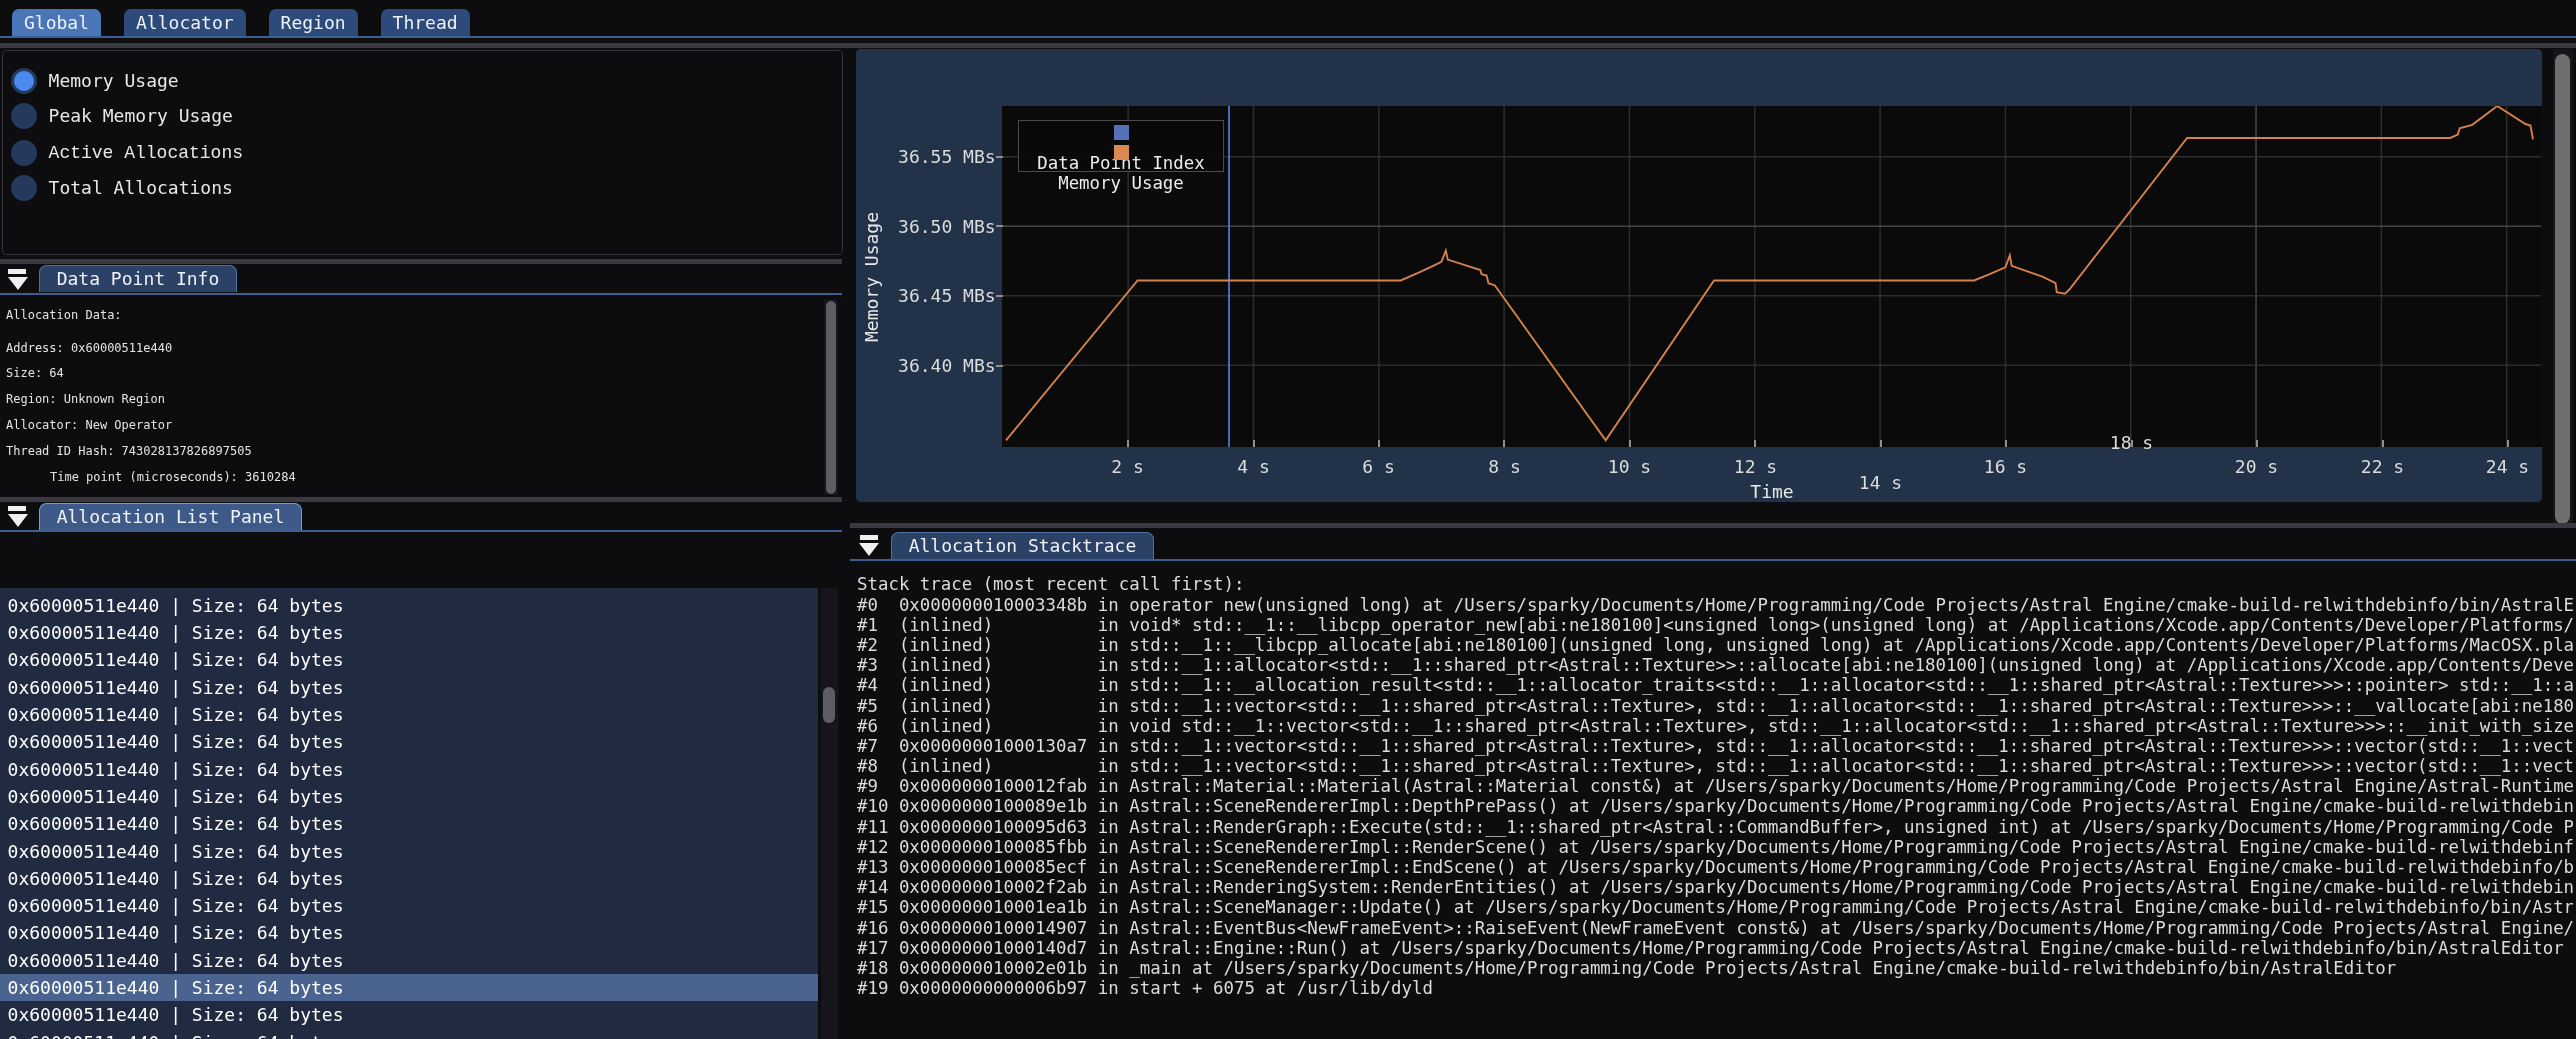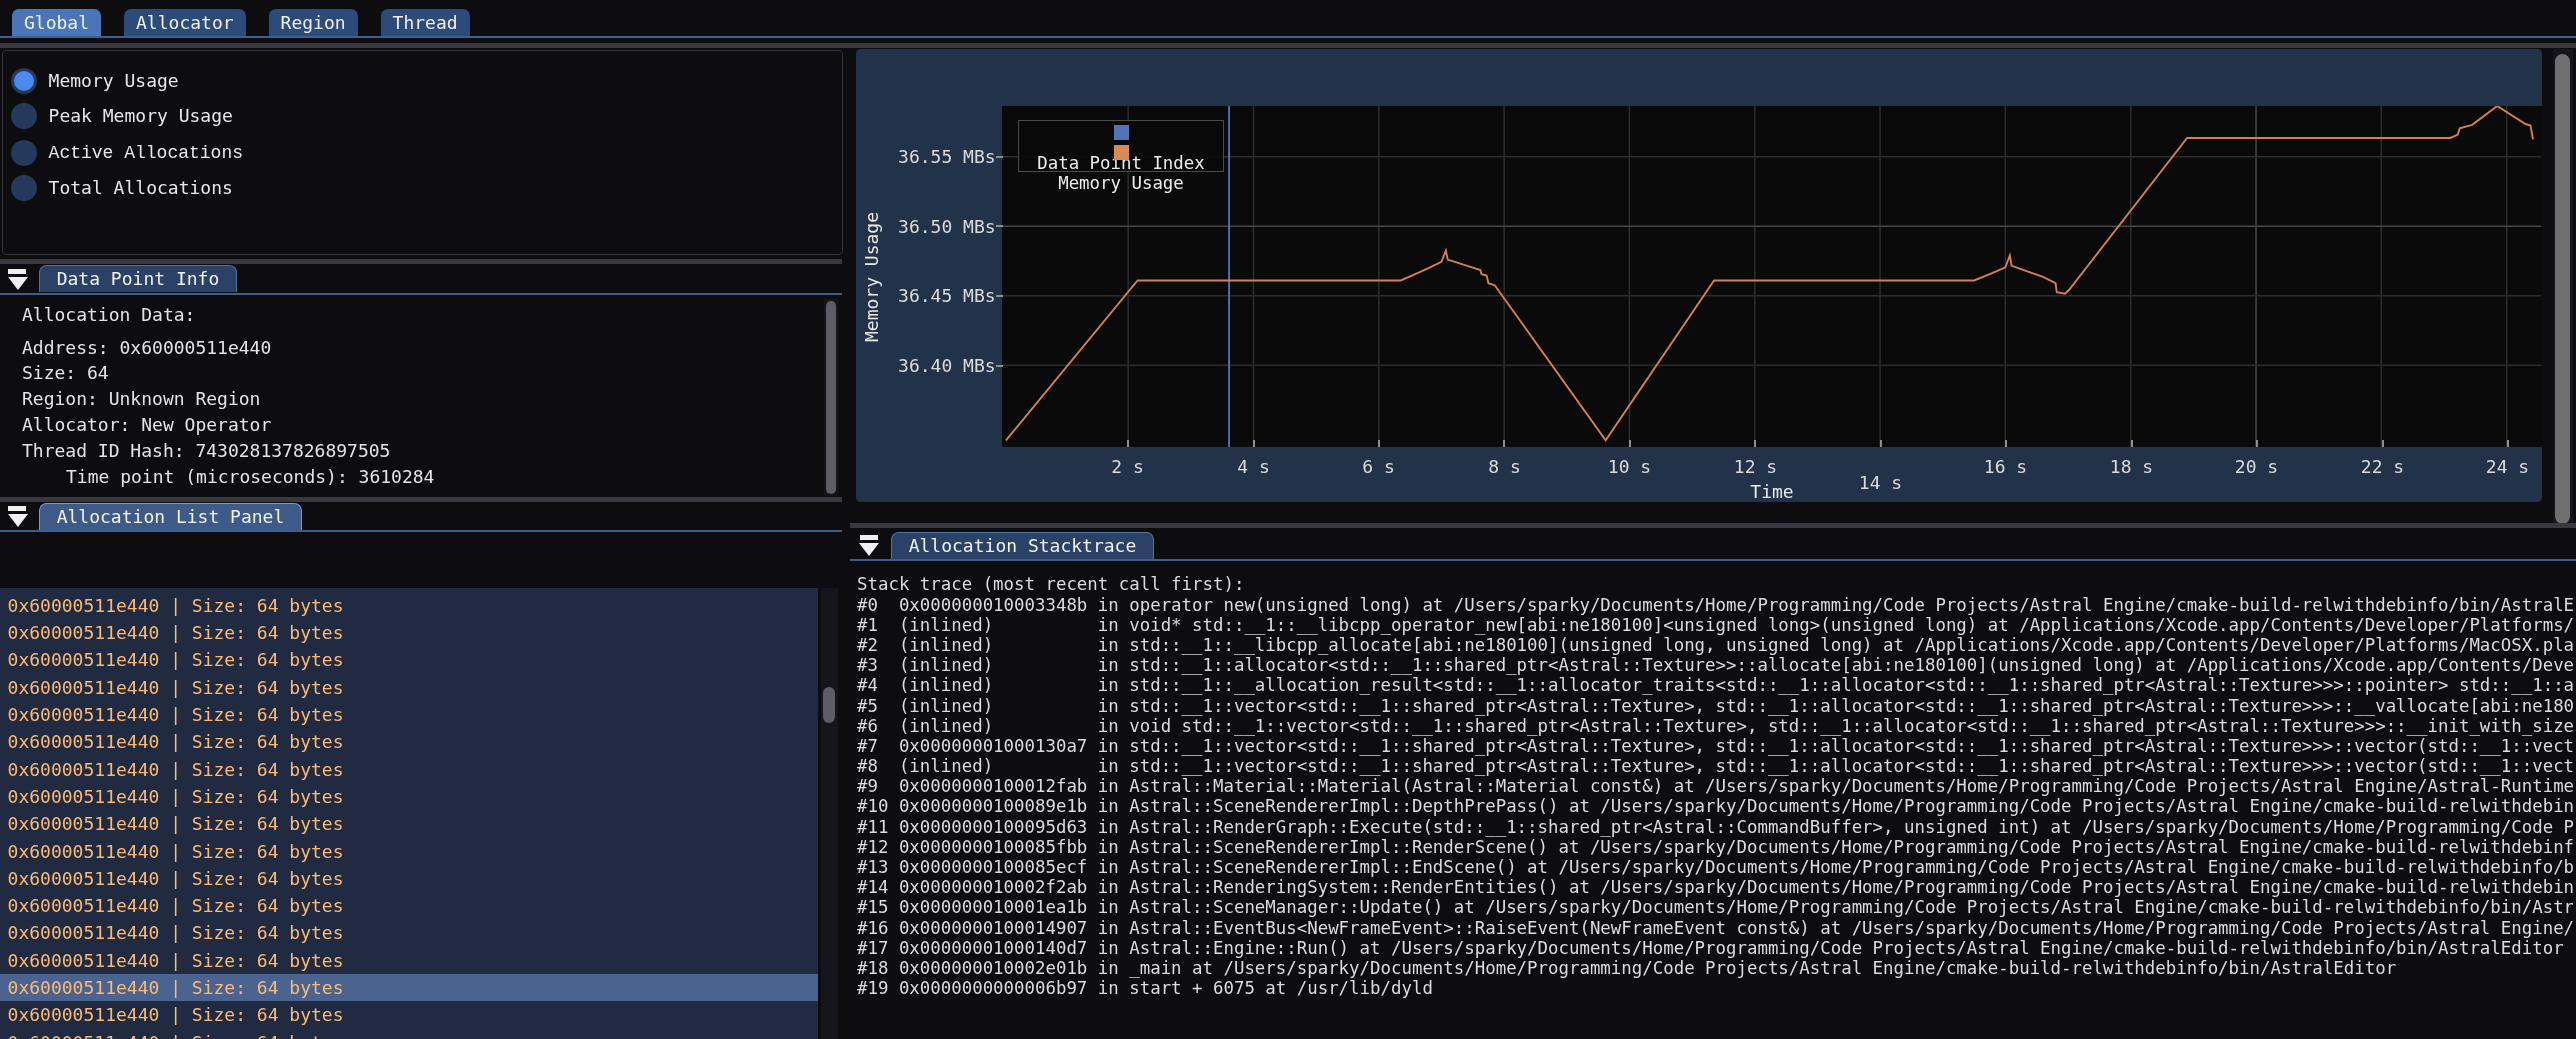--- a/index.html
+++ b/index.html
@@ -19,25 +19,25 @@
   .radio-circle.sel::after{content:"";position:absolute;left:3px;top:3px;width:20px;height:20px;border-radius:50%;background:var(--radio_selected);}
   .radio-label{font-size:18px;color:#e8e8e8;}
   
   .collapse-icon{position:absolute;width:27px;height:27px;cursor:pointer;}
   .collapse-icon .bar{position:absolute;left:3.8px;top:2.3px;width:18px;height:4.6px;background:#f0f0f0;}
   .collapse-icon .tri{position:absolute;left:3px;top:10px;width:0;height:0;border-left:10px solid transparent;border-right:10px solid transparent;border-top:13px solid #f0f0f0;}
   .hdr-tab{position:absolute;height:27px;line-height:26px;padding:0 16.7px;font-size:18px;color:#f0f3f8;
            background:var(--header_tab_fill);border:1.5px solid var(--header_tab_border);border-bottom:none;
            border-radius:7.6px 7.6px 0 0;box-sizing:border-box;cursor:pointer;}
   .hdr-line{position:absolute;height:1.5px;background:#3e5f8e;}
-  .info-line{position:absolute;left:22px;font-size:18px;line-height:20px;color:#e4e4e4;white-space:pre;}
+  .info-line{position:absolute;left:6px;font-size:12px;line-height:20px;color:#e4e4e4;white-space:pre;}
   
   #alloc-list{position:absolute;left:0;top:588px;width:818px;height:451px;background:var(--list_bg);overflow:hidden;}
   .alloc-row{position:absolute;left:0;width:100%;height:27px;line-height:27px;padding-left:7.6px;box-sizing:border-box;
-             font-size:18px;color:#fdba74;cursor:pointer;white-space:pre;}
+             font-size:18px;color:#ffffff;cursor:pointer;white-space:pre;}
   .alloc-row.sel{background:var(--selected_row);}
   .scroll-track{position:absolute;background:#15151b;}
   .scroll-thumb{position:absolute;background:#5d5d66;border-radius:7.6px;}
   
   #chart-panel{position:absolute;left:856px;top:49px;width:1686px;height:453px;background:var(--chart_bg);border-radius:4.6px;}
   #plot{position:absolute;left:146px;top:57px;width:1540px;height:341px;background:var(--plot_bg);}
   .chart-title{position:absolute;left:146px;top:23px;width:1540px;text-align:center;font-size:19px;color:#eceff4;}
   .y-label{position:absolute;left:4.6px;top:114px;height:228px;writing-mode:vertical-rl;transform:rotate(180deg);
            text-align:center;font-size:18px;color:#e8e8e8;}
   .x-label{position:absolute;left:146px;top:432px;width:1540px;text-align:center;font-size:18px;color:#e8e8e8;}
@@ -191,21 +191,21 @@
         <div class="xtick" style="left: 603px; top: 407px;">8 s</div>
         <div class="tickstub-x" style="left: 647px; top: 391px;"></div>
         <div class="xtick" style="left: 728px; top: 407px;">10 s</div>
         <div class="tickstub-x" style="left: 773px; top: 391px;"></div>
         <div class="xtick" style="left: 854px; top: 407px;">12 s</div>
         <div class="tickstub-x" style="left: 898px; top: 391px;"></div>
         <div class="xtick" style="left: 979px; top: 407px; margin-top: 16px;">14 s</div>
         <div class="tickstub-x" style="left: 1024px; top: 391px;"></div>
         <div class="xtick" style="left: 1104px; top: 407px;">16 s</div>
         <div class="tickstub-x" style="left: 1149px; top: 391px;"></div>
-        <div class="xtick" style="left: 1230px; top: 407px;">18 s</div>
+        <div class="xtick" style="left: 1230px; top: 383px;">18 s</div>
         <div class="tickstub-x" style="left: 1275px; top: 391px;"></div>
         <div class="xtick" style="left: 1355px; top: 407px;">20 s</div>
         <div class="tickstub-x" style="left: 1400px; top: 391px;"></div>
         <div class="xtick" style="left: 1481px; top: 407px;">22 s</div>
         <div class="tickstub-x" style="left: 1526px; top: 391px;"></div>
         <div class="xtick" style="left: 1606px; top: 407px;">24 s</div>
         <div class="tickstub-x" style="left: 1651px; top: 391px;"></div>
       </div>
   </div>
   <div class="scroll-track" style="left:2553px;top:49px;width:20px;height:479px;">

